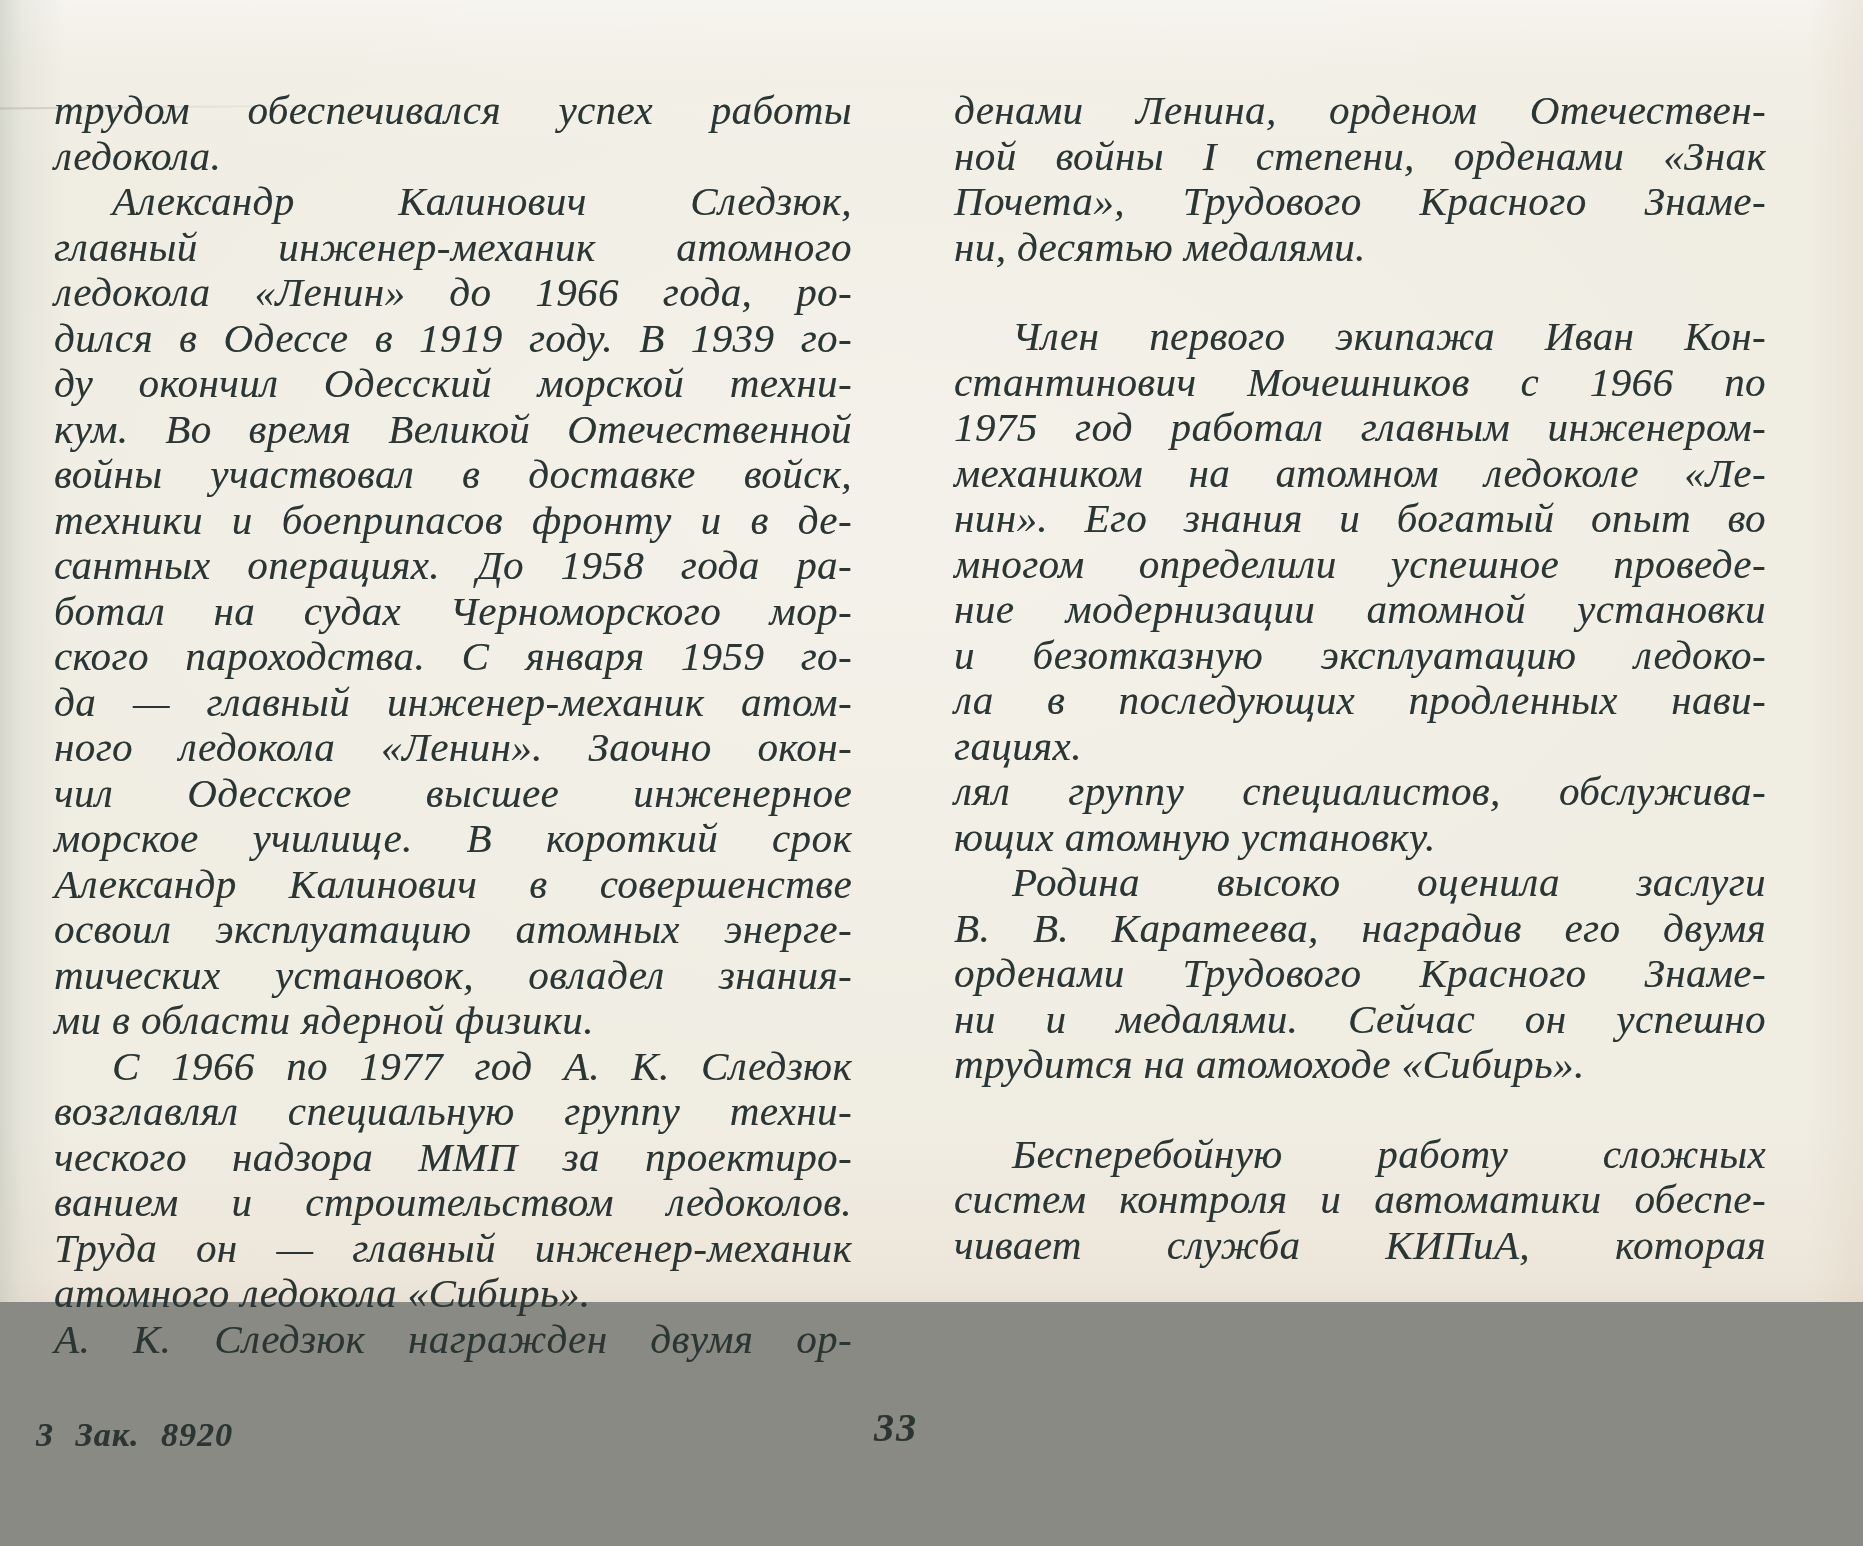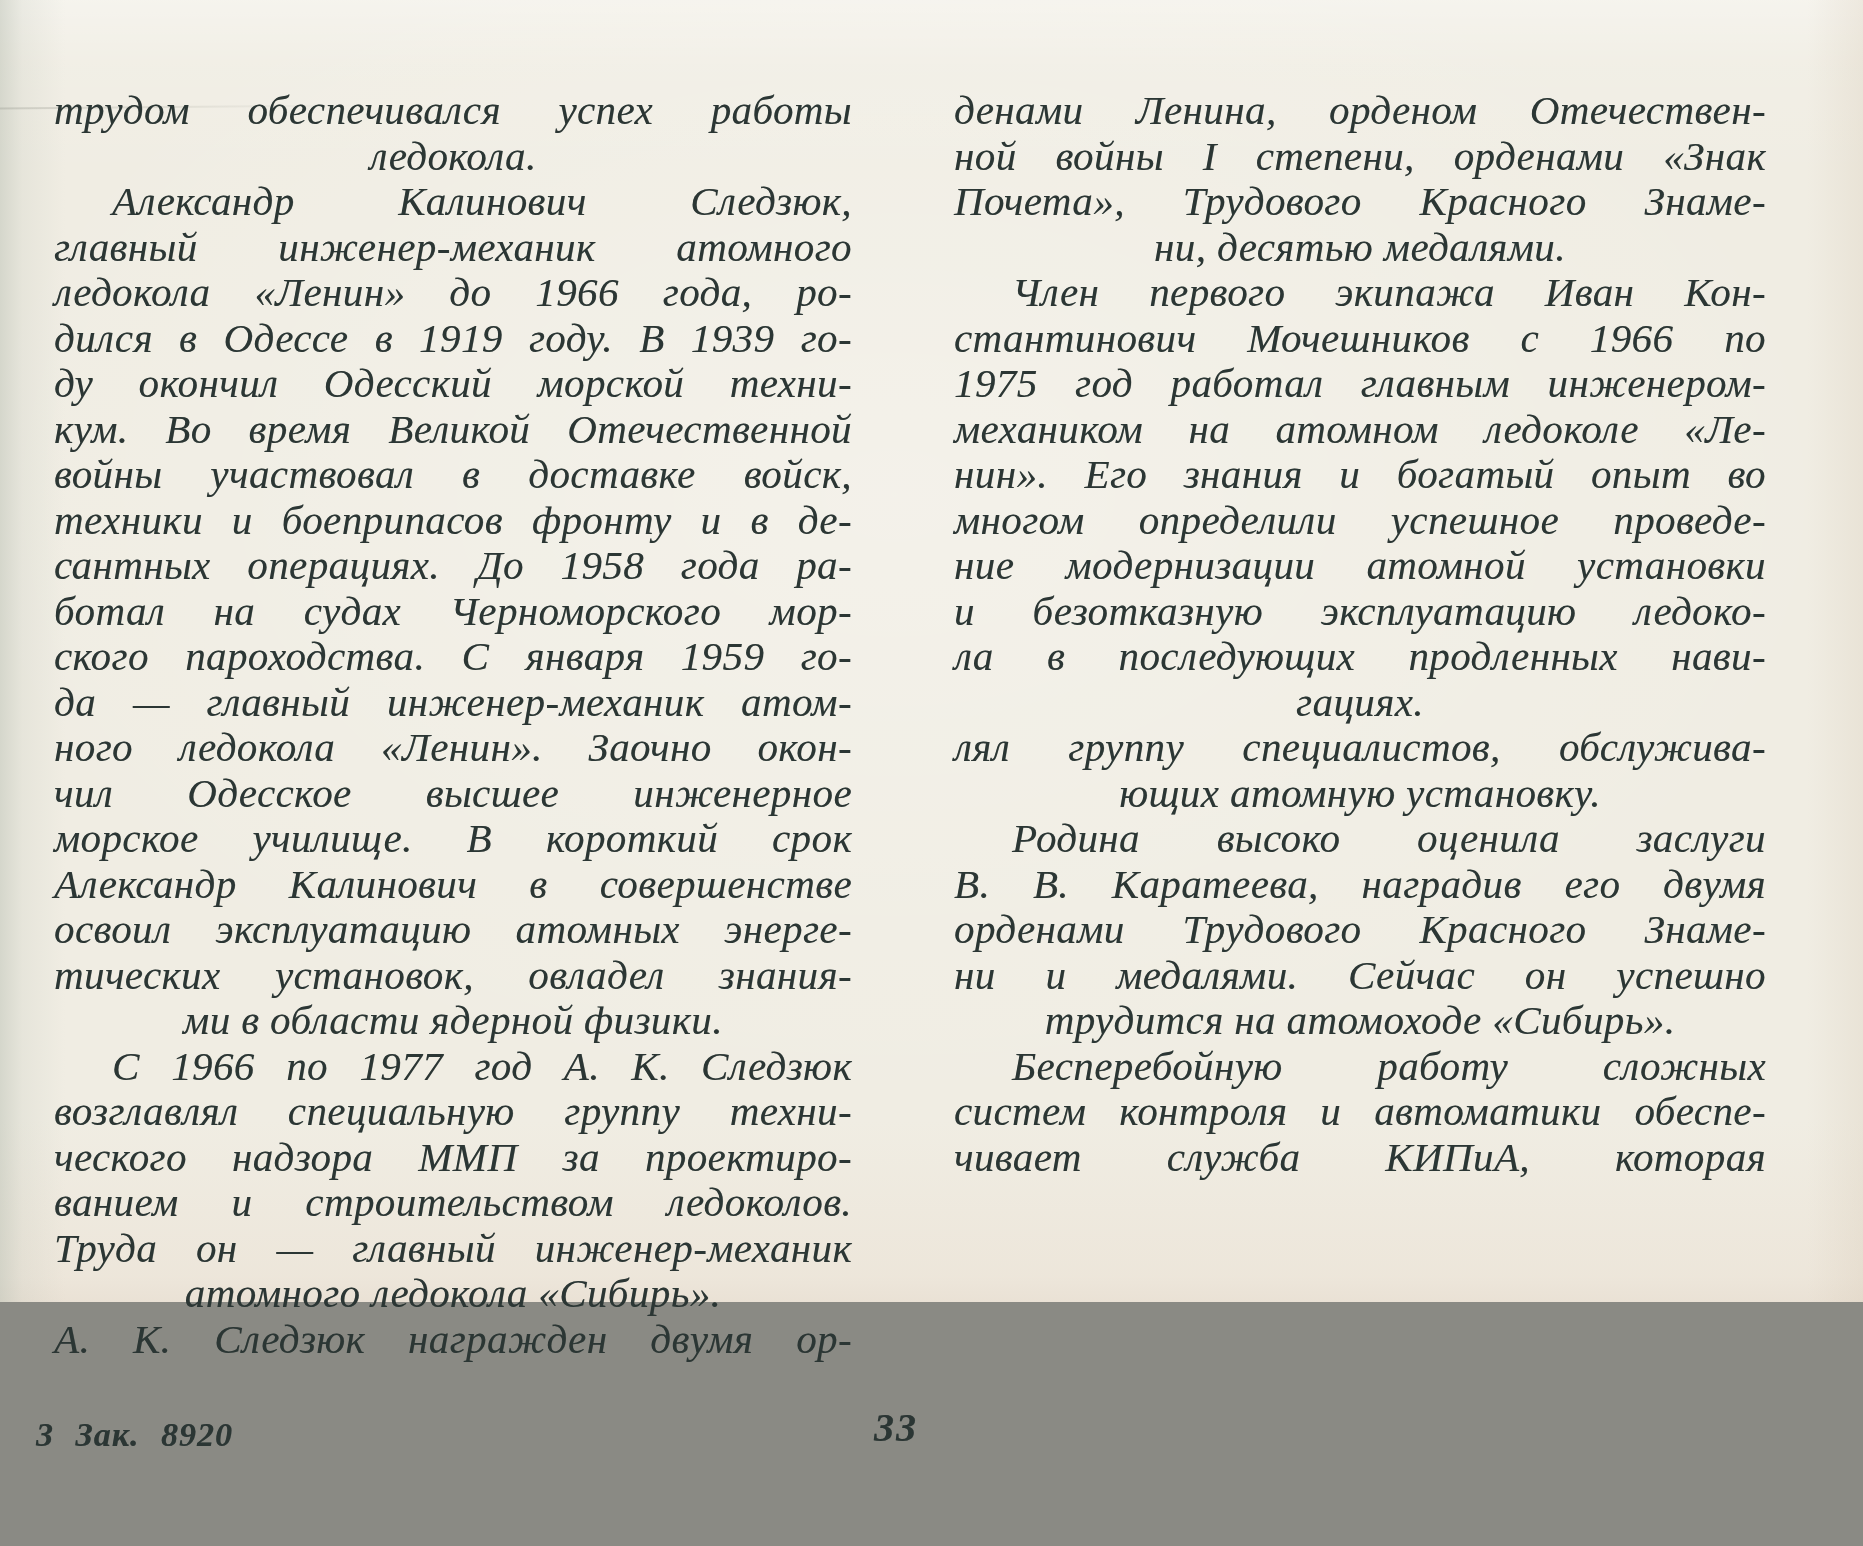--- a/index.html
+++ b/index.html
@@ -27,29 +27,29 @@
   }
   .column {
     position: absolute; top: 88px;
     font-size: 41px; letter-spacing: 0.4px;
     text-shadow: 0.25px 0.35px 0.45px rgba(43,54,52,0.42);
   }
   .column-left  { left: 54px;  width: 798px; }
   .column-right { left: 954px; width: 812px; }
   .line {
     height: 45.5px; line-height: 45.5px;
-    white-space: nowrap; text-align: center;
+    white-space: nowrap; text-align: left;
   }
   .line.just {
     white-space: normal;
     text-align: justify; text-align-last: justify;
     text-justify: inter-word;
   }
   .line.ind { text-indent: 58px; }
-  .line.gap { }
+  .line.gap { margin-top: 44px; }
   .imprint {
     position: absolute; left: 36px; top: 1416px;
     font-size: 34px; font-weight: 700; letter-spacing: 1px; word-spacing: 12px;
     text-shadow: 0.3px 0.4px 0.5px rgba(43,54,52,0.45);
   }
   .page-number {
     position: absolute; left: 874px; top: 1404px;
     font-size: 40px; font-weight: 700; letter-spacing: 2px;
     text-shadow: 0.3px 0.4px 0.5px rgba(43,54,52,0.45);
   }

